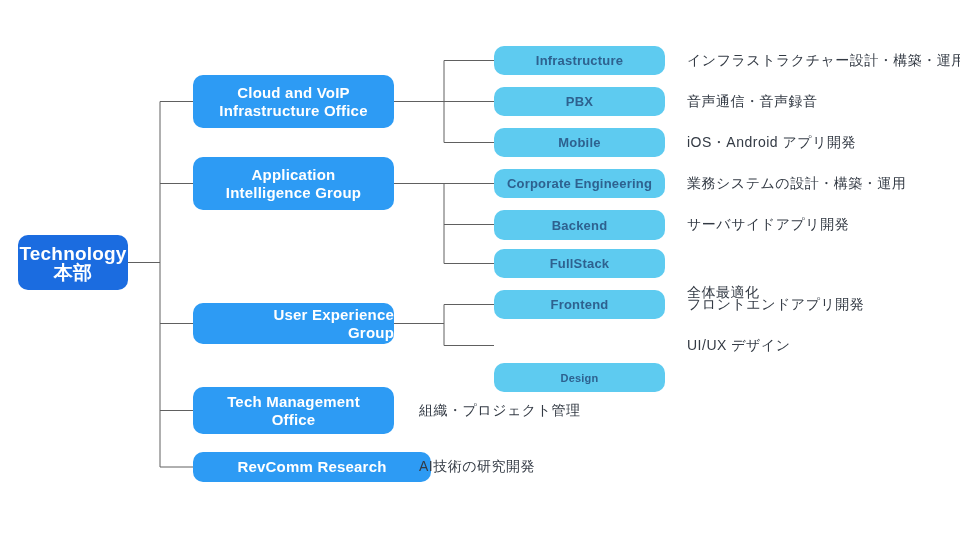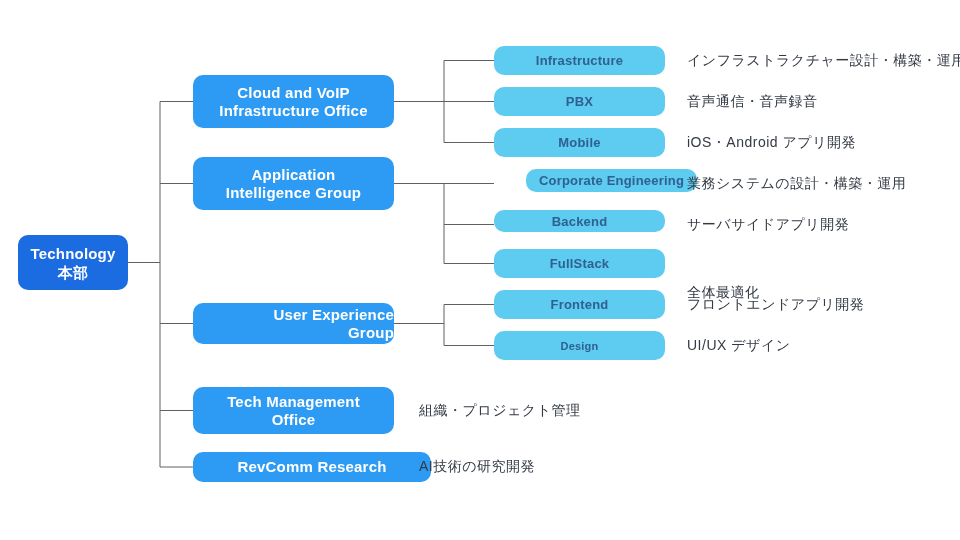--- a/index.html
+++ b/index.html
@@ -9,24 +9,24 @@
     --team-text:#2e618f;
     --desc-text:#333a44;
     --line:#606060;
     --box-text:#ffffff;
   }
   html,body{margin:0;padding:0;background:#ffffff;}
   body{font-family:"Liberation Sans","DejaVu Sans",sans-serif;}
   .canvas{position:relative;width:960px;height:540px;background:#ffffff;overflow:hidden;}
   .connectors{position:absolute;left:0;top:0;width:960px;height:540px;}
   .box{position:absolute;display:flex;flex-direction:column;align-items:center;justify-content:center;text-align:center;box-sizing:border-box;border-radius:10px;}
-  .root-box{background:var(--root-box);color:var(--box-text);font-weight:bold;font-size:15px;line-height:19px;letter-spacing:0.2px;}
+  .root-box{background:var(--root-box);color:var(--box-text);font-weight:bold;font-size:19px;line-height:19px;letter-spacing:0.2px;}
   .group-box{background:var(--group-box);color:var(--box-text);font-weight:bold;font-size:15px;line-height:18px;letter-spacing:0.2px;}
   .team-box{background:var(--team-box);color:var(--team-text);font-weight:bold;font-size:13px;letter-spacing:0.2px;}
-  .team-box.small{font-size:11px;}
+  .team-box.small{font-size:11px;margin-top:32px;}
   .desc{position:absolute;display:flex;align-items:center;color:var(--desc-text);font-size:14px;letter-spacing:0.5px;white-space:nowrap;}
 </style>
 </head>
 <body>
 
 <div class="canvas">
 
   <svg class="connectors" width="960" height="540" viewBox="0 0 960 540" fill="none">
     <path d="M128 262.5 H160 M160 101.5 V467 M160 101.5 H193 M160 183.5 H193 M160 323.5 H193 M160 410.5 H193 M160 467 H193" stroke="#606060" stroke-width="1"></path>
     <path d="M394 101.5 H494 M444 60.5 V142.5 M444 60.5 H494 M444 142.5 H494" stroke="#606060" stroke-width="1"></path>
@@ -64,24 +64,24 @@
 
   <div class="box team-box" style="left:494px;top:46px;width:171px;height:29px;">
     <span>Infrastructure</span>
   </div>
   <div class="box team-box" style="left:494px;top:87px;width:171px;height:29px;">
     <span>PBX</span>
   </div>
   <div class="box team-box" style="left:494px;top:128px;width:171px;height:29px;">
     <span>Mobile</span>
   </div>
-  <div class="box team-box" style="left:494px;top:169px;width:171px;height:23px;margin-left:32px;">
+  <div class="box team-box" style="left:494px;top:169px;width:171px;height:29px;">
     <span>Corporate Engineering</span>
   </div>
-  <div class="box team-box" style="left:494px;top:210px;width:171px;height:22px;text-align:center;">
+  <div class="box team-box" style="left:494px;top:210px;width:171px;height:30px;text-align:center;">
     <span>Backend</span>
   </div>
   <div class="box team-box" style="left:494px;top:249px;width:171px;height:29px;">
     <span>FullStack</span>
   </div>
   <div class="box team-box" style="left:494px;top:290px;width:171px;height:29px;">
     <span>Frontend</span>
   </div>
   <div class="box team-box small" style="left:494px;top:331px;width:171px;height:29px;">
     <span>Design</span>

